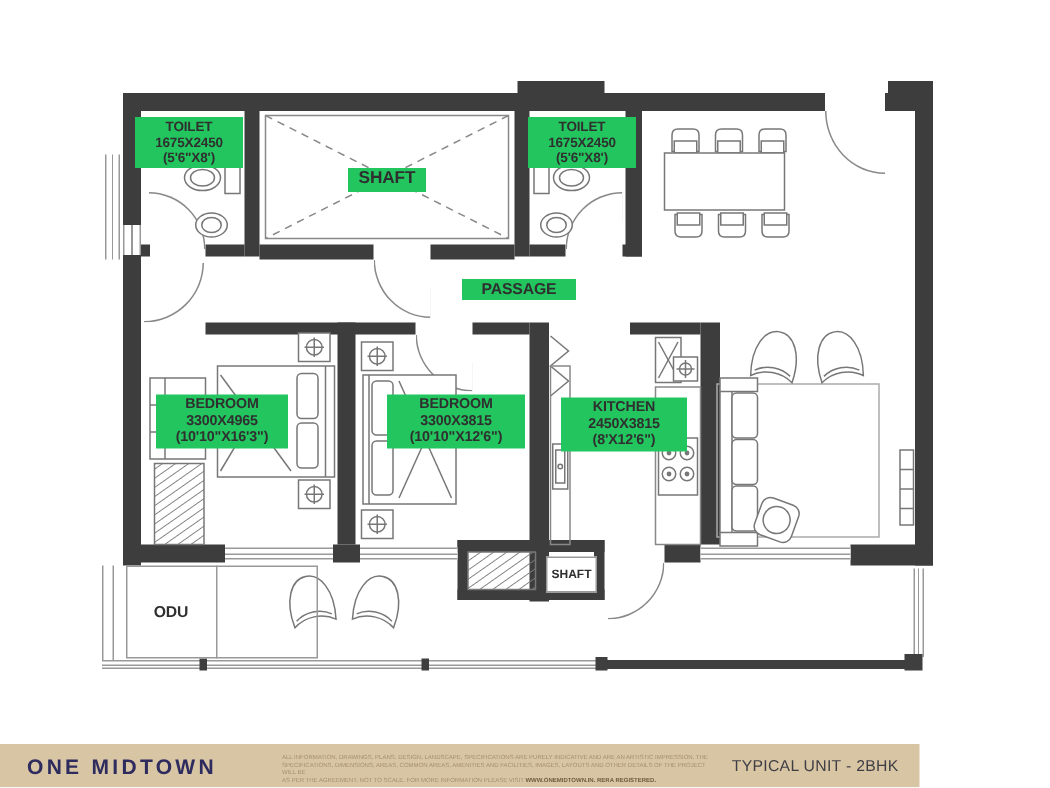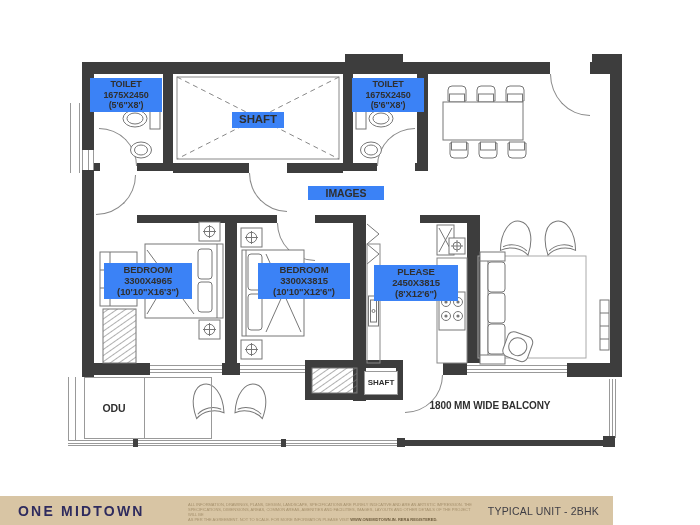--- a/index.html
+++ b/index.html
@@ -16,21 +16,21 @@
         border-left:1px solid #999;border-right:1px solid #999;box-sizing:border-box;}
   
   .arc{position:absolute;box-sizing:border-box;}
   .arc-tr{border-top:1px solid #888;border-right:1px solid #888;border-top-right-radius:100% 100%;}
   .arc-tl{border-top:1px solid #888;border-left:1px solid #888;border-top-left-radius:100% 100%;}
   .arc-bl{border-bottom:1px solid #888;border-left:1px solid #888;border-bottom-left-radius:100% 100%;}
   .arc-br{border-bottom:1px solid #888;border-right:1px solid #888;border-bottom-right-radius:100% 100%;}
   .plan-svg{position:absolute;left:0;top:0;pointer-events:none;}
   
   .lbl{position:absolute;text-align:center;font-weight:bold;color:#2f2f2f;
-       line-height:1.18;background:#3b82f6;padding:1px 0;z-index:5;letter-spacing:-0.1px;}
+       line-height:1.18;background:#22c55e;padding:1px 0;z-index:5;letter-spacing:-0.1px;}
   .box-lbl{position:absolute;background:#fff;border:1px solid #999;text-align:center;
        font-weight:bold;color:#2f2f2f;z-index:5;box-sizing:border-box;}
   .odu-box{position:absolute;border:1px solid #999;box-sizing:border-box;background:transparent;}
   .bar{position:absolute;background:#3f3f3f;}
   
   .footer{position:absolute;left:0;top:496px;width:613px;height:29px;background:#d8c5a4;}
   .brand{position:absolute;left:18px;top:7px;font-size:14px;font-weight:bold;
          letter-spacing:2.2px;color:#2e2b5e;}
   .disc{position:absolute;left:188px;top:6px;width:292px;font-size:4px;line-height:5px;
         color:#a5906c;text-align:left;}
@@ -254,45 +254,42 @@
   </div>
   <div class="lbl" style="left:352px;top:78px;width:72px;font-size:9px">
     <div>TOILET</div>
     <div>1675X2450</div>
     <div>(5'6"X8')</div>
   </div>
   <div class="lbl" style="left:232px;top:112px;width:52px;font-size:11.5px">
     <div>SHAFT</div>
   </div>
   <div class="lbl" style="left:308px;top:186px;width:76px;font-size:10.5px">
-    <div>IMAGES</div>
+    <div>PASSAGE</div>
   </div>
   <div class="lbl" style="left:104px;top:263px;width:88px;font-size:9.5px">
     <div>BEDROOM</div>
     <div>3300X4965</div>
     <div>(10'10"X16'3")</div>
   </div>
   <div class="lbl" style="left:258px;top:263px;width:92px;font-size:9.5px">
     <div>BEDROOM</div>
     <div>3300X3815</div>
     <div>(10'10"X12'6")</div>
   </div>
   <div class="lbl" style="left:374px;top:265px;width:84px;font-size:9.5px">
-    <div>PLEASE</div>
+    <div>KITCHEN</div>
     <div>2450X3815</div>
     <div>(8'X12'6")</div>
   </div>
   <div class="lbl" style="left:88px;top:401px;width:52px;font-size:10.5px;background:transparent">
     <div>ODU</div>
   </div>
   <div class="box-lbl" style="left:364px;top:371px;width:34px;height:24px;font-size:8px;line-height:22px">
     <span>SHAFT</span>
-  </div>
-  <div class="lbl" style="left:400px;top:399px;width:180px;font-size:10px;background:transparent">
-    <div>1800 MM WIDE BALCONY</div>
   </div>
 
   <div class="footer">
     <div class="brand">ONE MIDTOWN</div>
     <div class="disc">
       <div>ALL INFORMATION, DRAWINGS, PLANS, DESIGN, LANDSCAPE, SPECIFICATIONS ARE PURELY INDICATIVE AND ARE AN ARTISTIC IMPRESSION. THE</div>
       <div>SPECIFICATIONS, DIMENSIONS, AREAS, COMMON AREAS, AMENITIES AND FACILITIES, IMAGES, LAYOUTS AND OTHER DETAILS OF THE PROJECT WILL BE</div>
       <div><span>AS PER THE AGREEMENT. NOT TO SCALE. FOR MORE INFORMATION PLEASE VISIT</span> <span class="db">WWW.ONEMIDTOWN.IN. RERA REGISTERED.</span></div>
     </div>
     <div class="unit">TYPICAL UNIT - 2BHK</div>

